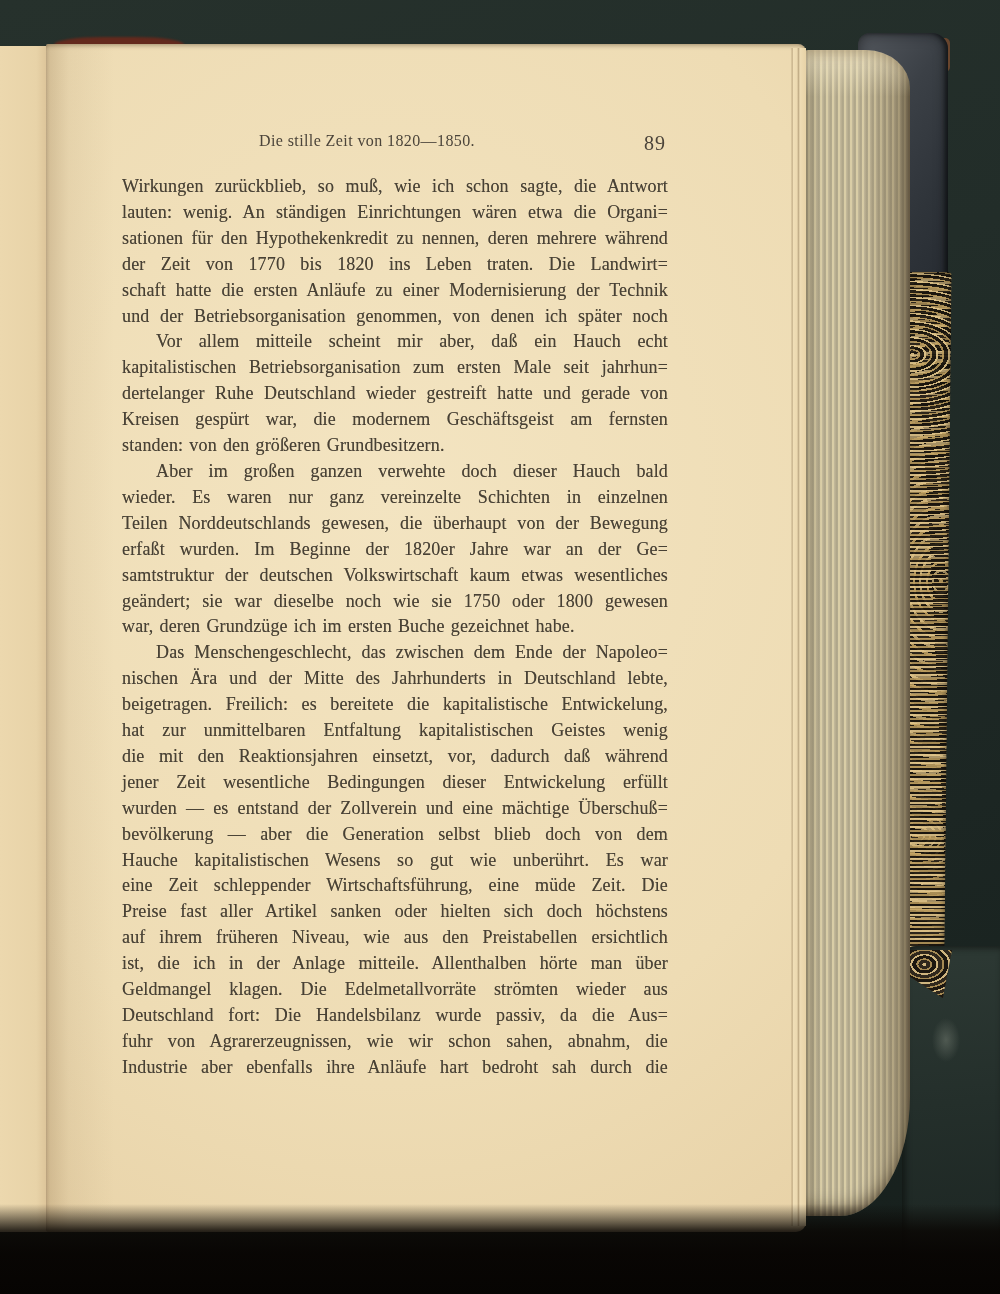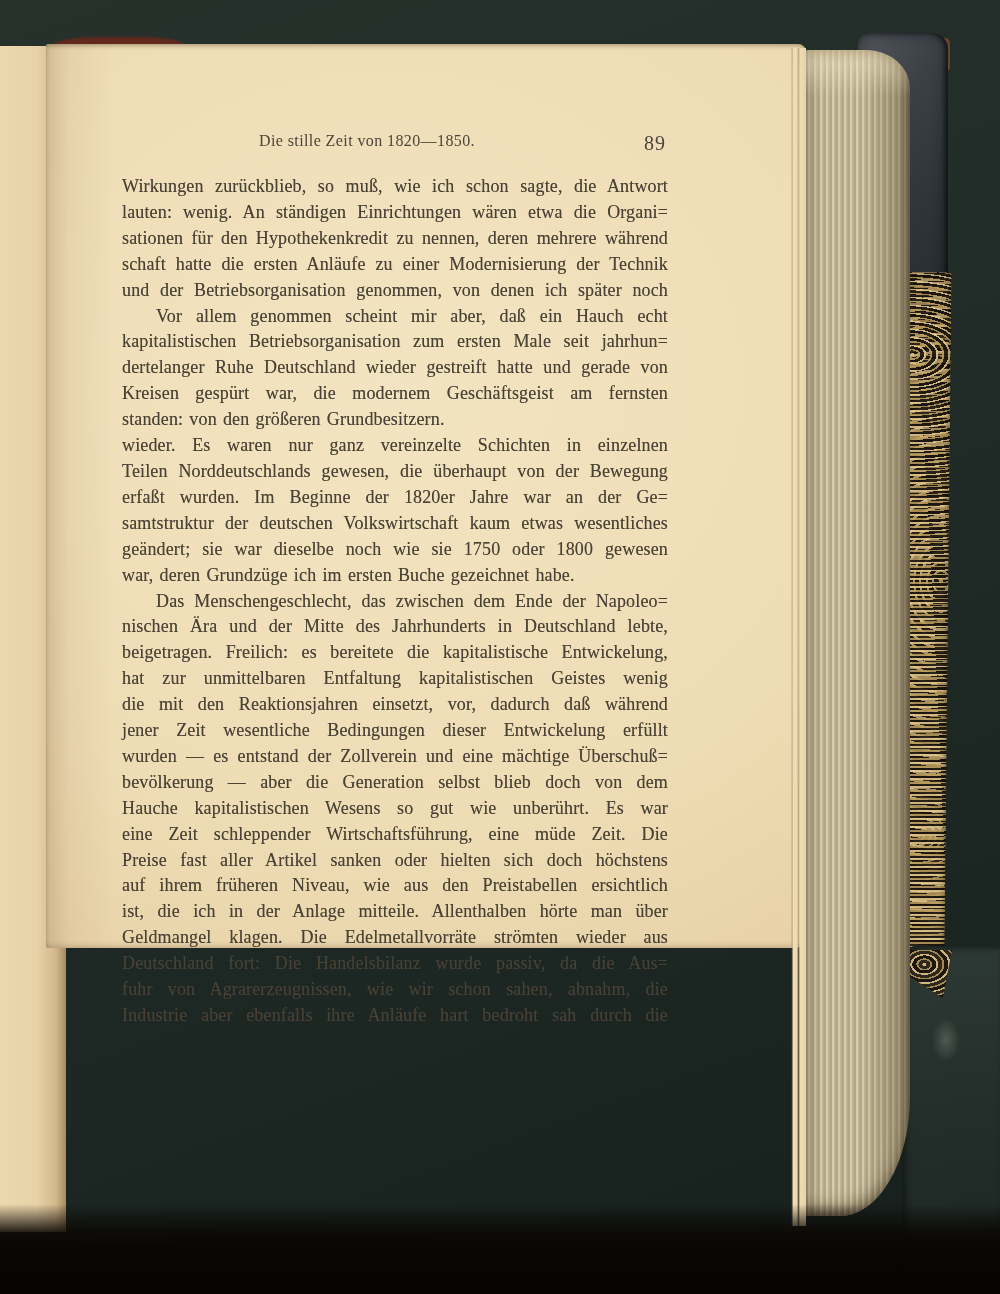--- a/index.html
+++ b/index.html
@@ -65,21 +65,21 @@
       rgba(125,100,66,.5) 30%, #f0deb6 36%, #ecd9b0 56%,
       rgba(125,100,66,.45) 61%, #eedcb4 70%, #e8d3a7 100%);
   }
   
   .page-left{
     position:absolute;left:0;top:46px;width:66px;height:1186px;z-index:3;
     background:linear-gradient(to right,#ecd8ae 0%,#e8d3a8 55%,#d2b78c 85%,#a8895f 100%);
   }
   
   .page{
-    position:absolute;left:46px;top:44px;width:760px;height:904px;z-index:4;
+    position:absolute;left:46px;top:44px;width:760px;height:1188px;z-index:4;
     border-radius:2px 8px 10px 2px;
     background:
       linear-gradient(to right, rgba(148,118,78,.32) 0%, rgba(148,118,78,.1) 3%, rgba(0,0,0,0) 9%),
       radial-gradient(ellipse 120% 90% at 45% 38%, #f3e4c1 0%, #eedcb4 55%, #e7d1a6 85%, #dfc79a 100%);
     box-shadow:inset 0 3px 5px -2px rgba(70,48,25,.5), inset 0 -4px 6px -3px rgba(70,48,25,.3);
   }
   .page-header{position:absolute;left:76px;top:88px;width:546px;height:26px;}
   .header-title{
     position:absolute;left:0;right:56px;top:0;text-align:center;
     font-size:16px;color:#4b443a;letter-spacing:.4px;white-space:nowrap;
@@ -121,31 +121,33 @@
   <div class="page">
     <div class="page-header">
       <div class="header-title">Die stille Zeit von 1820—1850.</div>
       <div class="page-number">89</div>
     </div>
     <div class="text-block">
         <div class="paragraph">
           <div class="line">Wirkungen zurückblieb, so muß, wie ich schon sagte, die Antwort</div>
           <div class="line">lauten: wenig. An ständigen Einrichtungen wären etwa die Organi=</div>
           <div class="line">sationen für den Hypothekenkredit zu nennen, deren mehrere während</div>
+          <div class="line">der Zeit von 1770 bis 1820 ins Leben traten. Die Landwirt=</div>
           <div class="line">schaft hatte die ersten Anläufe zu einer Modernisierung der Technik</div>
           <div class="line">und der Betriebsorganisation genommen, von denen ich später noch</div>
         </div>
         <div class="paragraph">
-          <div class="line indent">Vor allem genommen scheint mir aber, daß ein Hauch echt</div>
+          <div class="line indent">Vor allem mitteile scheint mir aber, daß ein Hauch echt</div>
           <div class="line">kapitalistischen Betriebsorganisation zum ersten Male seit jahrhun=</div>
           <div class="line">dertelanger Ruhe Deutschland wieder gestreift hatte und gerade von</div>
           <div class="line">Kreisen gespürt war, die modernem Geschäftsgeist am fernsten</div>
           <div class="line unjust">standen: von den größeren Grundbesitzern.</div>
         </div>
         <div class="paragraph">
+          <div class="line indent">Aber im großen ganzen verwehte doch dieser Hauch bald</div>
           <div class="line">wieder. Es waren nur ganz vereinzelte Schichten in einzelnen</div>
           <div class="line">Teilen Norddeutschlands gewesen, die überhaupt von der Bewegung</div>
           <div class="line">erfaßt wurden. Im Beginne der 1820er Jahre war an der Ge=</div>
           <div class="line">samtstruktur der deutschen Volkswirtschaft kaum etwas wesentliches</div>
           <div class="line">geändert; sie war dieselbe noch wie sie 1750 oder 1800 gewesen</div>
           <div class="line unjust">war, deren Grundzüge ich im ersten Buche gezeichnet habe.</div>
         </div>
         <div class="paragraph">
           <div class="line indent">Das Menschengeschlecht, das zwischen dem Ende der Napoleo=</div>
           <div class="line">nischen Ära und der Mitte des Jahrhunderts in Deutschland lebte,</div>

